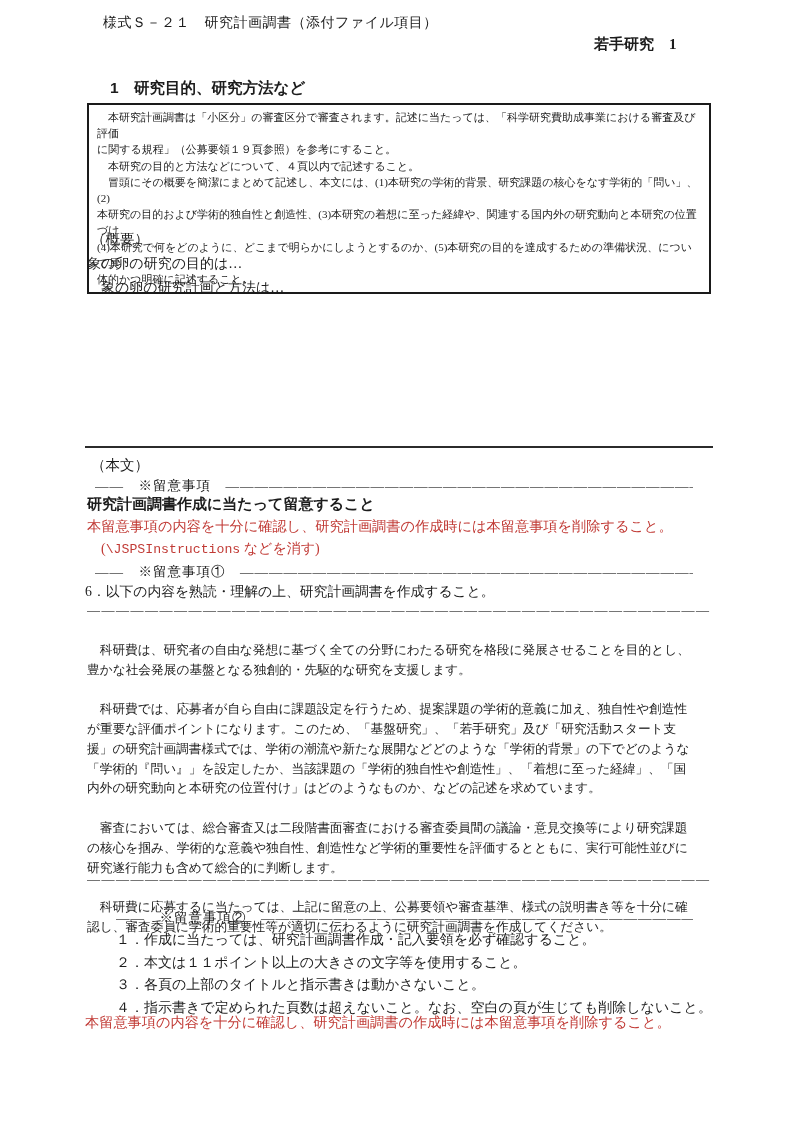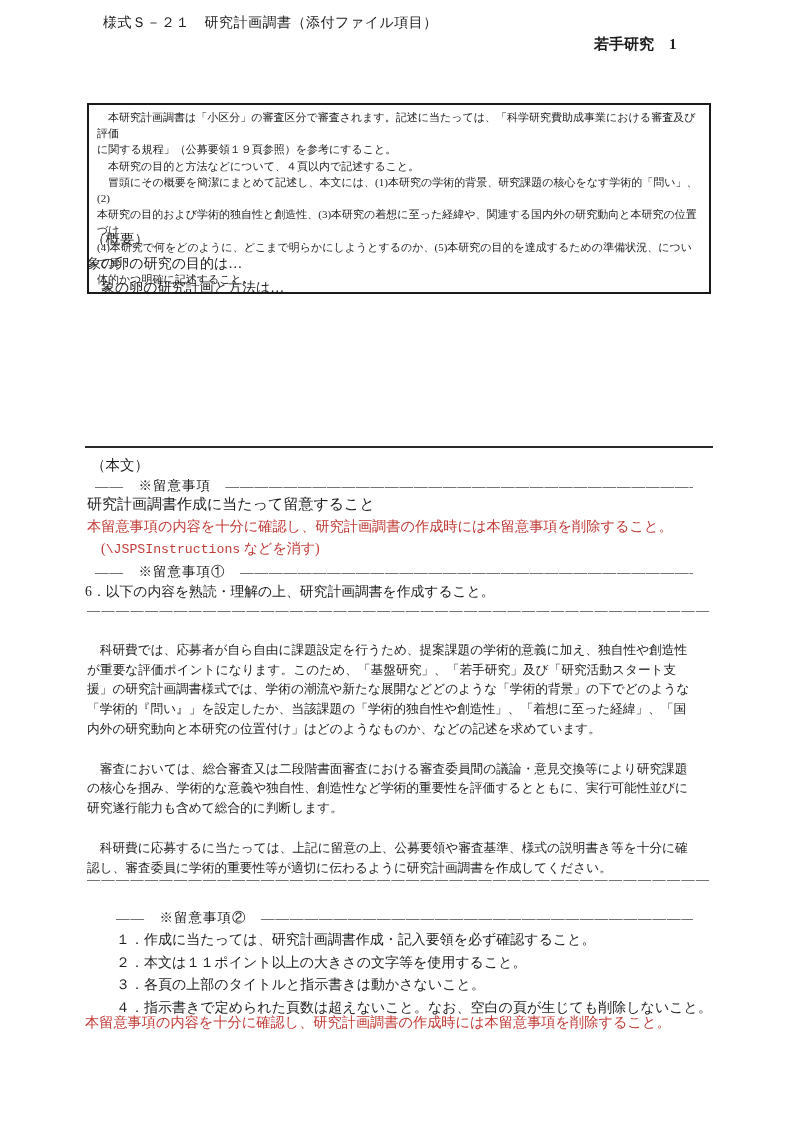--- a/index.html
+++ b/index.html
@@ -25,21 +25,21 @@
   }
 
   .summary-label { left:91px; top:230px; font-size:14.5px; }
   .summary-1     { left:87px; top:255px; font-size:14px; }
   .summary-2     { left:87px; top:279px; font-size:14px; }
 
   .rule { left:85px; top:446px; width:628px; height:2px; background:var(--rule,#2b2b2b); }
 
   .body-label    { left:91px;  top:456px; font-size:14.5px; }
   .note-hdr      { left:95px;  top:477px; width:598px; font-size:13.5px; letter-spacing:1px; }
-  .notice-title  { left:87px;  top:495px; font-size:15px; font-weight:normal;text-align:right; }
+  .notice-title  { left:87px;  top:495px; font-size:15px; font-weight:bold;text-align:right; }
   .red           { color:var(--red,#c13a35); }
   .red1          { left:87px;  top:517px; font-size:14.2px; }
   .red2          { left:101px; top:540px; font-size:14px; }
   .red2 .mono    { font-size:13.2px; }
   .note1-hdr     { left:95px;  top:563px; width:598px; font-size:13.5px; letter-spacing:1px; }
   .note1-intro   { left:85px;  top:583px; font-size:13.8px; }
 
   .dash-top      { left:87px; top:602px;  width:623px; font-size:13px; letter-spacing:1.5px; }
   .dash-bottom   { left:87px; top:871px;  width:623px; font-size:13px; letter-spacing:1.5px; }
 
@@ -51,20 +51,21 @@
   .red-final   { left:85px;  top:1013px; font-size:14.2px; }
 </style>
 </head>
 <body>
 
 <div class="page">
 
   <div class="abs header-form">様式Ｓ－２１　研究計画調書（添付ファイル項目）</div>
   <div class="abs header-track sans">若手研究　1</div>
 
+  <div class="abs sec-title sans">1　研究目的、研究方法など</div>
 
   <div class="abs inst-box pre">　本研究計画調書は「小区分」の審査区分で審査されます。記述に当たっては、「科学研究費助成事業における審査及び評価
 に関する規程」（公募要領１９頁参照）を参考にすること。
 　本研究の目的と方法などについて、４頁以内で記述すること。
 　冒頭にその概要を簡潔にまとめて記述し、本文には、(1)本研究の学術的背景、研究課題の核心をなす学術的「問い」、(2)
 本研究の目的および学術的独自性と創造性、(3)本研究の着想に至った経緯や、関連する国内外の研究動向と本研究の位置づけ
 (4)本研究で何をどのように、どこまで明らかにしようとするのか、(5)本研究の目的を達成するための準備状況、について具
 体的かつ明確に記述すること。</div>
 
   <div class="abs summary-label sans">（概要）</div>
@@ -79,20 +80,22 @@
   <div class="abs notice-title sans">研究計画調書作成に当たって留意すること</div>
   <div class="abs red1 red">本留意事項の内容を十分に確認し、研究計画調書の作成時には本留意事項を削除すること。</div>
   <div class="abs red2 red"><span>(</span><span class="mono">\JSPSInstructions</span><span> などを消す)</span></div>
 
   <div class="abs note1-hdr clip">——　※留意事項①　——————————————————————————————————————</div>
   <div class="abs note1-intro">6．以下の内容を熟読・理解の上、研究計画調書を作成すること。</div>
 
   <div class="abs dash-top clip">——————————————————————————————————————————————————</div>
 
   <div class="abs paras pre">
+    <p>　科研費は、研究者の自由な発想に基づく全ての分野にわたる研究を格段に発展させることを目的とし、
+豊かな社会発展の基盤となる独創的・先駆的な研究を支援します。</p>
     <p>　科研費では、応募者が自ら自由に課題設定を行うため、提案課題の学術的意義に加え、独自性や創造性
 が重要な評価ポイントになります。このため、「基盤研究」、「若手研究」及び「研究活動スタート支
 援」の研究計画調書様式では、学術の潮流や新たな展開などどのような「学術的背景」の下でどのような
 「学術的『問い』」を設定したか、当該課題の「学術的独自性や創造性」、「着想に至った経緯」、「国
 内外の研究動向と本研究の位置付け」はどのようなものか、などの記述を求めています。</p>
     <p>　審査においては、総合審査又は二段階書面審査における審査委員間の議論・意見交換等により研究課題
 の核心を掴み、学術的な意義や独自性、創造性など学術的重要性を評価するとともに、実行可能性並びに
 研究遂行能力も含めて総合的に判断します。</p>
     <p>　科研費に応募するに当たっては、上記に留意の上、公募要領や審査基準、様式の説明書き等を十分に確
 認し、審査委員に学術的重要性等が適切に伝わるように研究計画調書を作成してください。</p>

